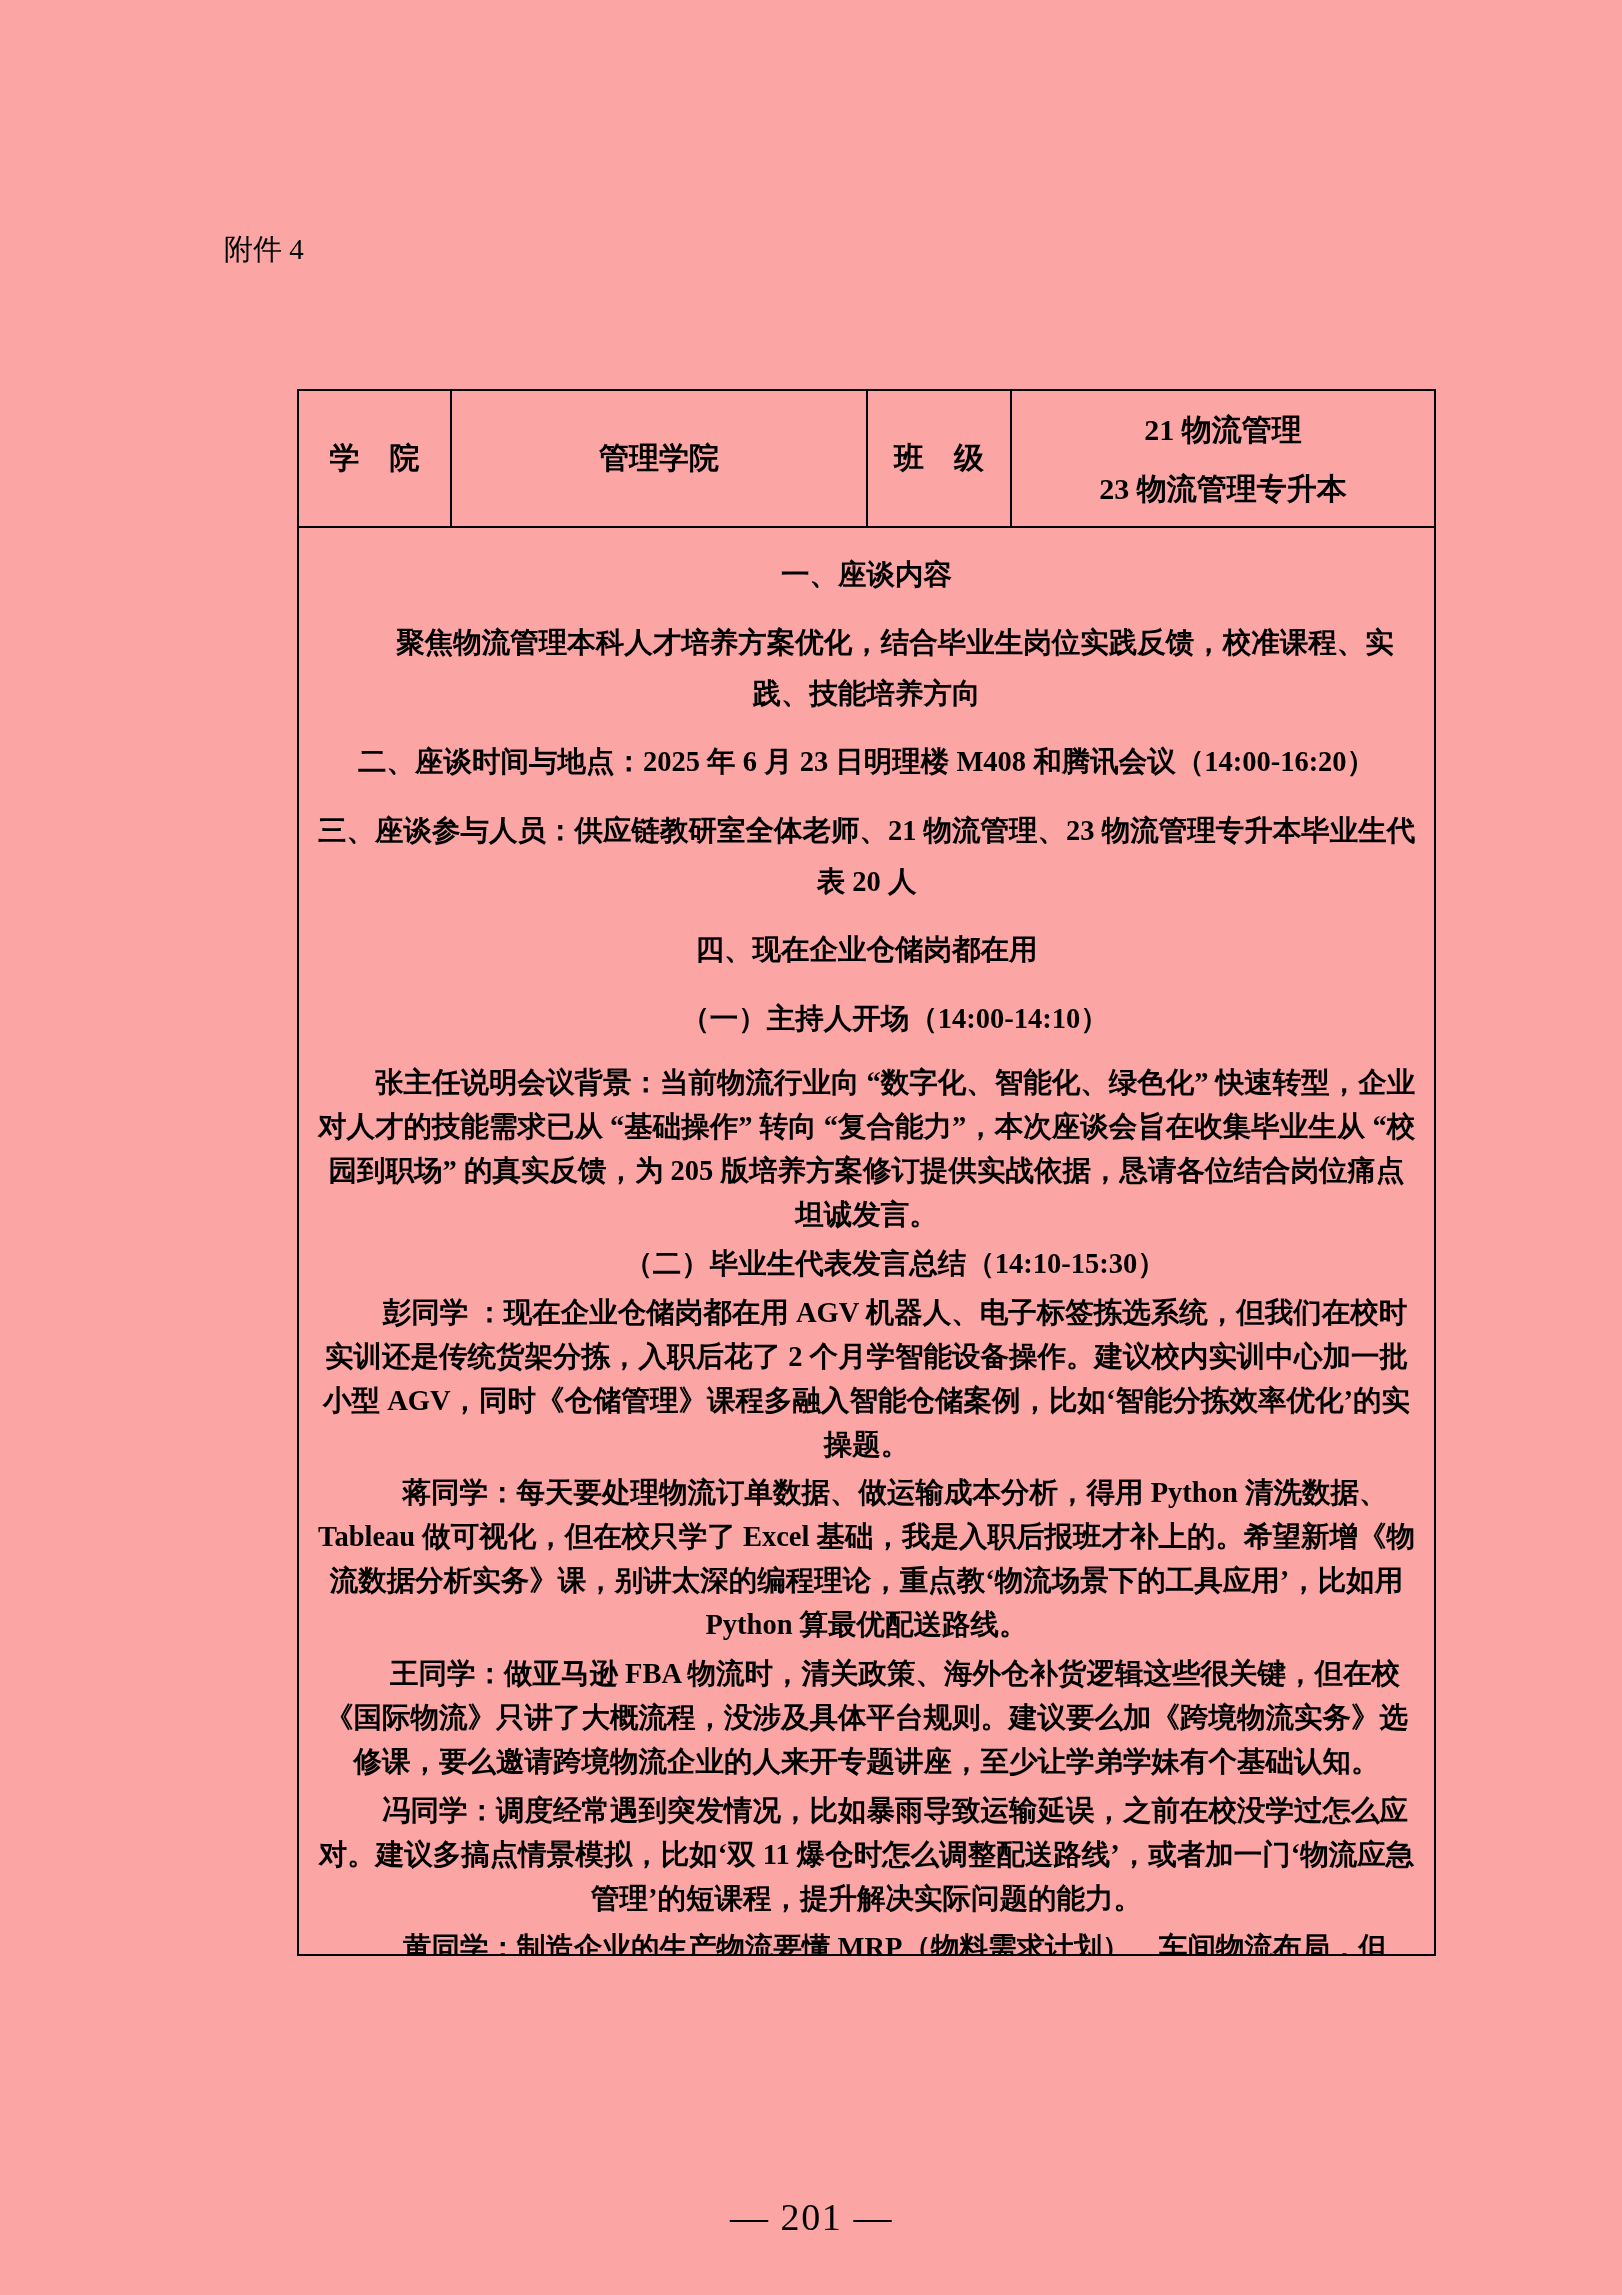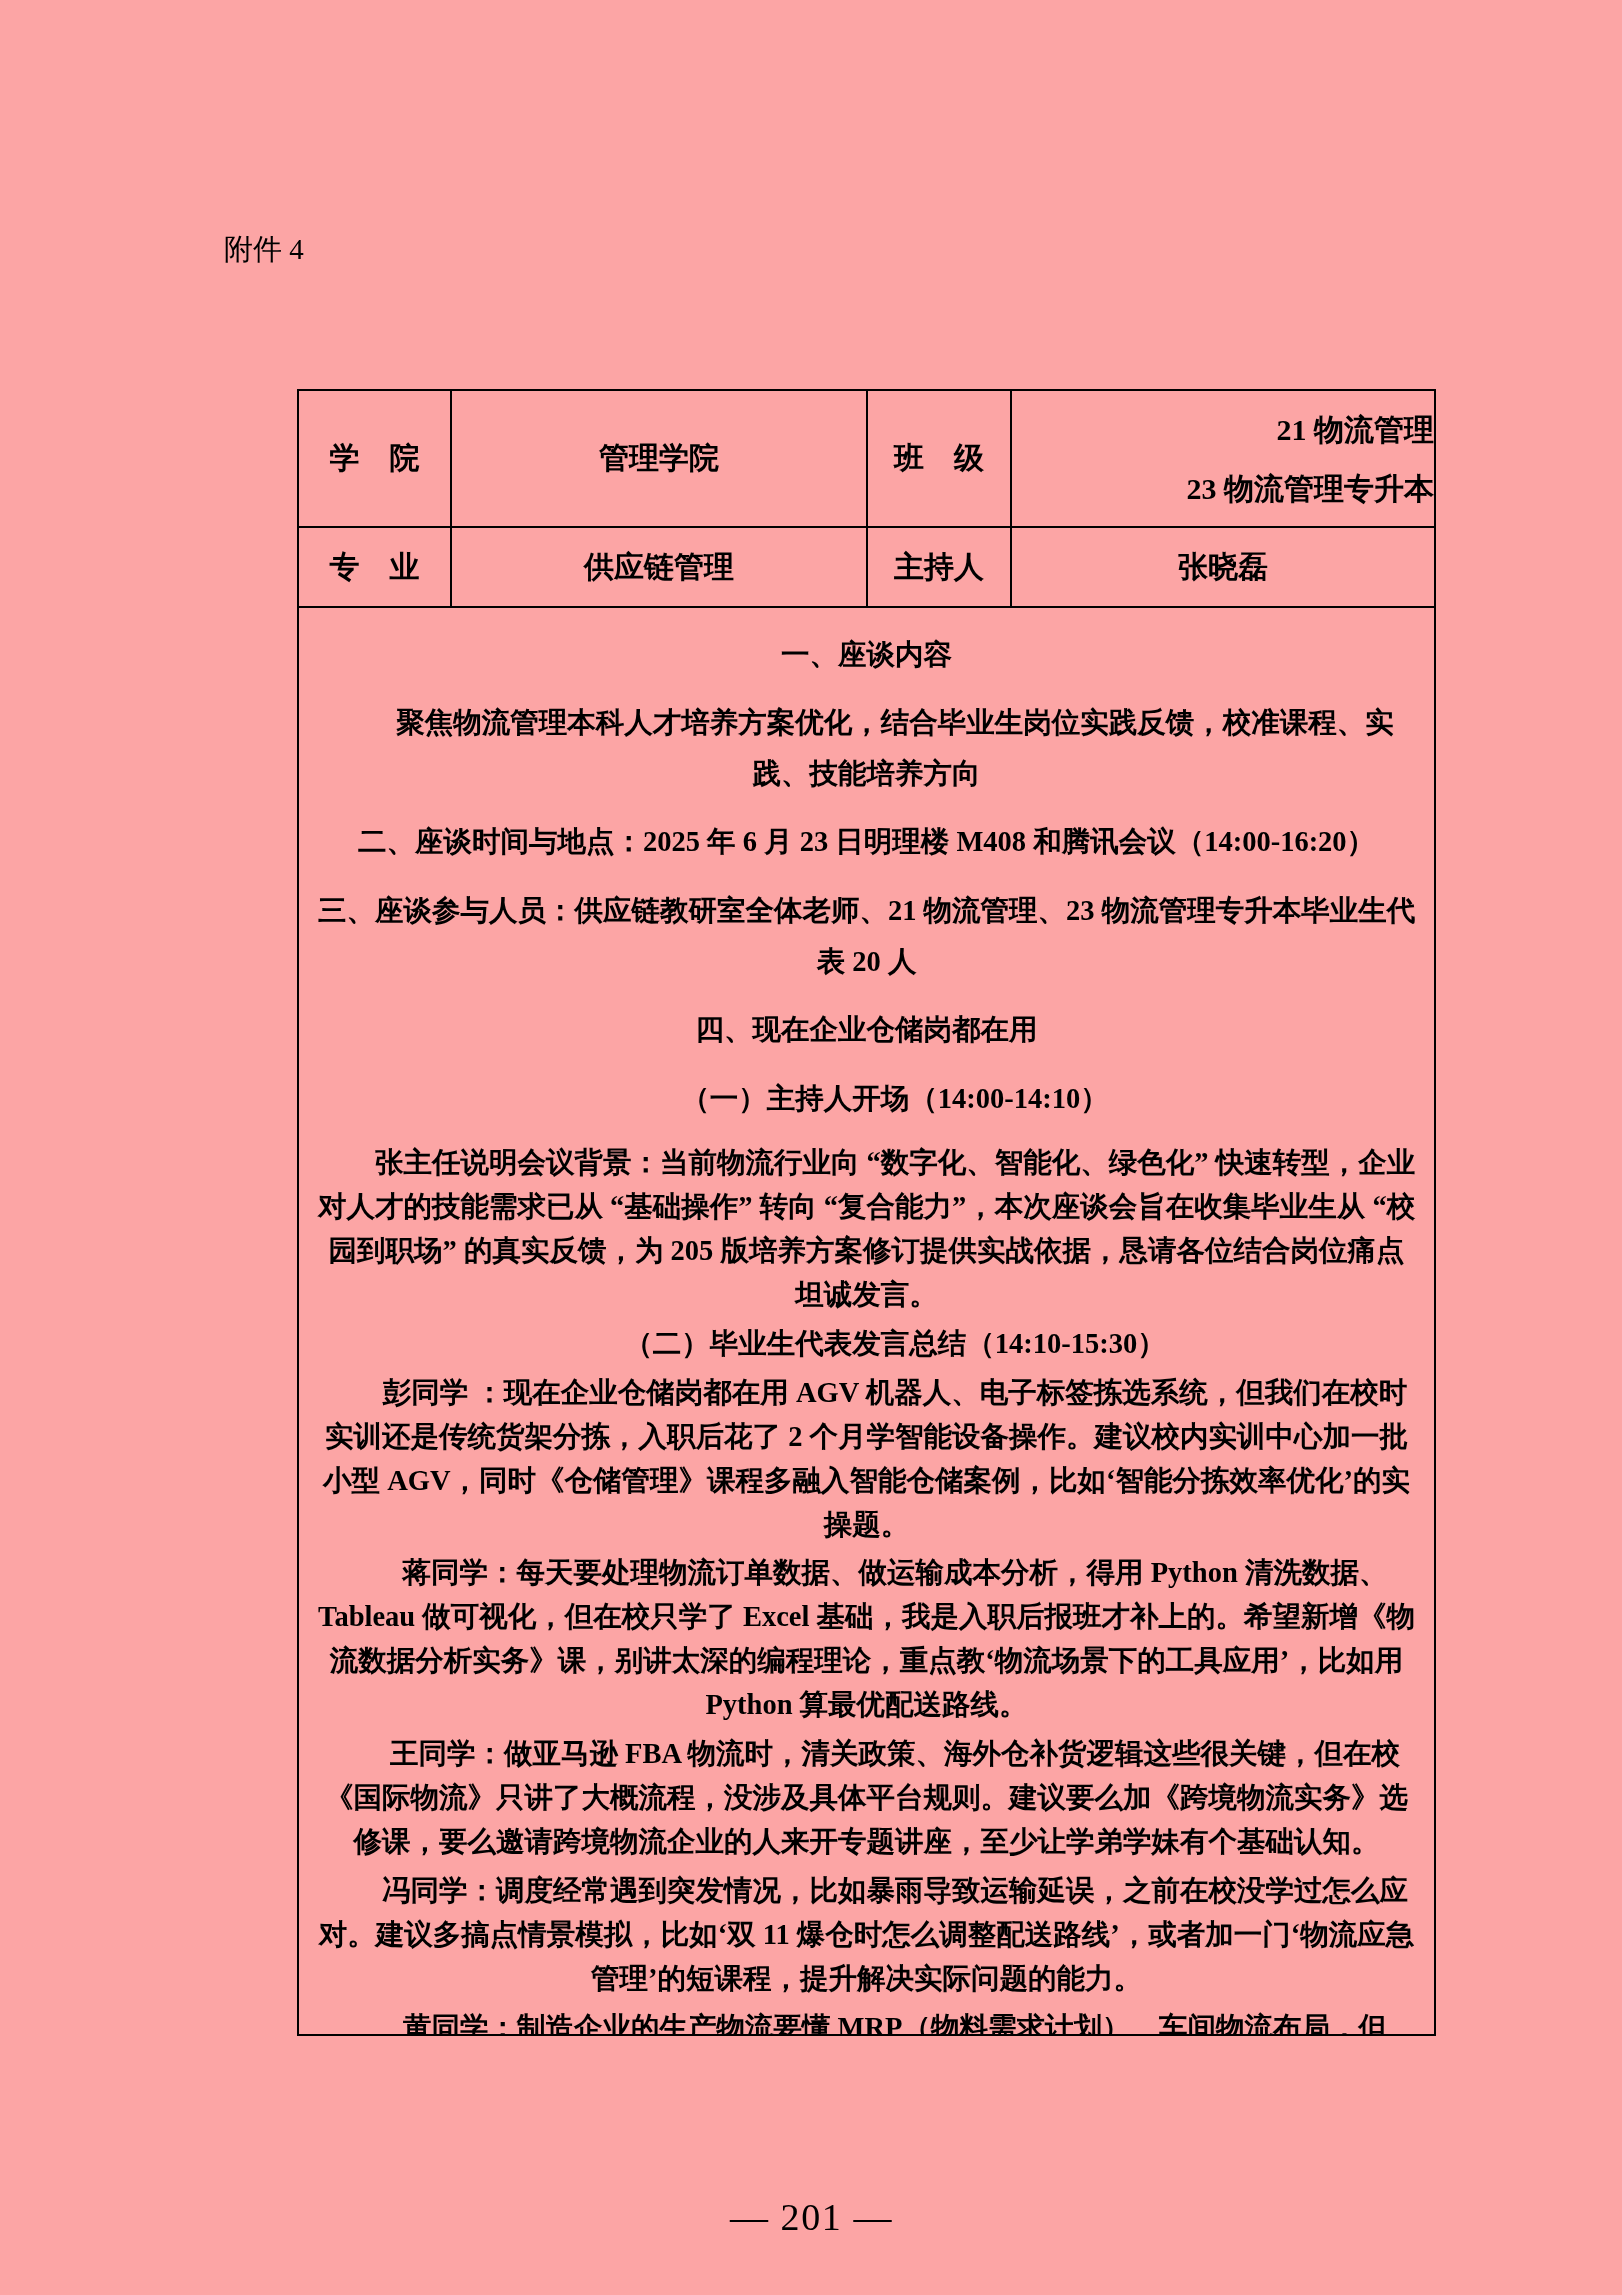--- a/index.html
+++ b/index.html
@@ -28,21 +28,21 @@
   }
   table.info-table td {
     border:2.4px solid #000000;
     text-align:center; vertical-align:middle;
     font-size:30px; font-weight:bold;
     padding:0;
   }
   tr.row-1 td { height:135px; }
   tr.row-2 td { height:78px;  }
   tr.row-3 td { height:76px;  }
-  .two-line div { line-height:59px;text-align:right; }
+  .two-line div { line-height:59px; }
   td.content-cell {
     height:1425px;
     vertical-align:top;
     font-weight:normal;
     text-align:justify;
   }
   .content-inner {
     padding:20.6px 17.4px 0 17.4px;
     height:1405px; overflow:hidden;
     font-size:28.5px;
@@ -75,26 +75,20 @@
     <tbody>
       <tr class="row-1">
         <td>学　院</td>
         <td>管理学院</td>
         <td>班　级</td>
         <td class="two-line">
           <div>21 物流管理</div>
           <div>23 物流管理专升本</div>
         </td>
       </tr>
-      <tr class="row-2">
-        <td>专　业</td>
-        <td>供应链管理</td>
-        <td>主持人</td>
-        <td>张晓磊</td>
-      </tr>
       <tr class="row-4">
         <td colspan="4" class="content-cell">
           <div class="content-inner">
             <p class="loose bold">一、座谈内容</p>
             <p class="loose indent">聚焦物流管理本科人才培养方案优化，结合毕业生岗位实践反馈，校准课程、实践、技能培养方向</p>
             <p class="loose"><b>二、座谈时间与地点：</b><span>2025 年 6 月 23 日明理楼 M408 和腾讯会议（14:00-16:20）</span></p>
             <p class="loose"><b>三、座谈参与人员：</b><span>供应链教研室全体老师、21 物流管理、23 物流管理专升本毕业生代表 20 人</span></p>
             <p class="loose bold">四、现在企业仓储岗都在用</p>
             <p class="loose indent">（一）主持人开场（14:00-14:10）</p>
             <p class="dense indent">张主任说明会议背景：当前物流行业向 “数字化、智能化、绿色化” 快速转型，企业对人才的技能需求已从 “基础操作” 转向 “复合能力”，本次座谈会旨在收集毕业生从 “校园到职场” 的真实反馈，为 205 版培养方案修订提供实战依据，恳请各位结合岗位痛点坦诚发言。</p>

